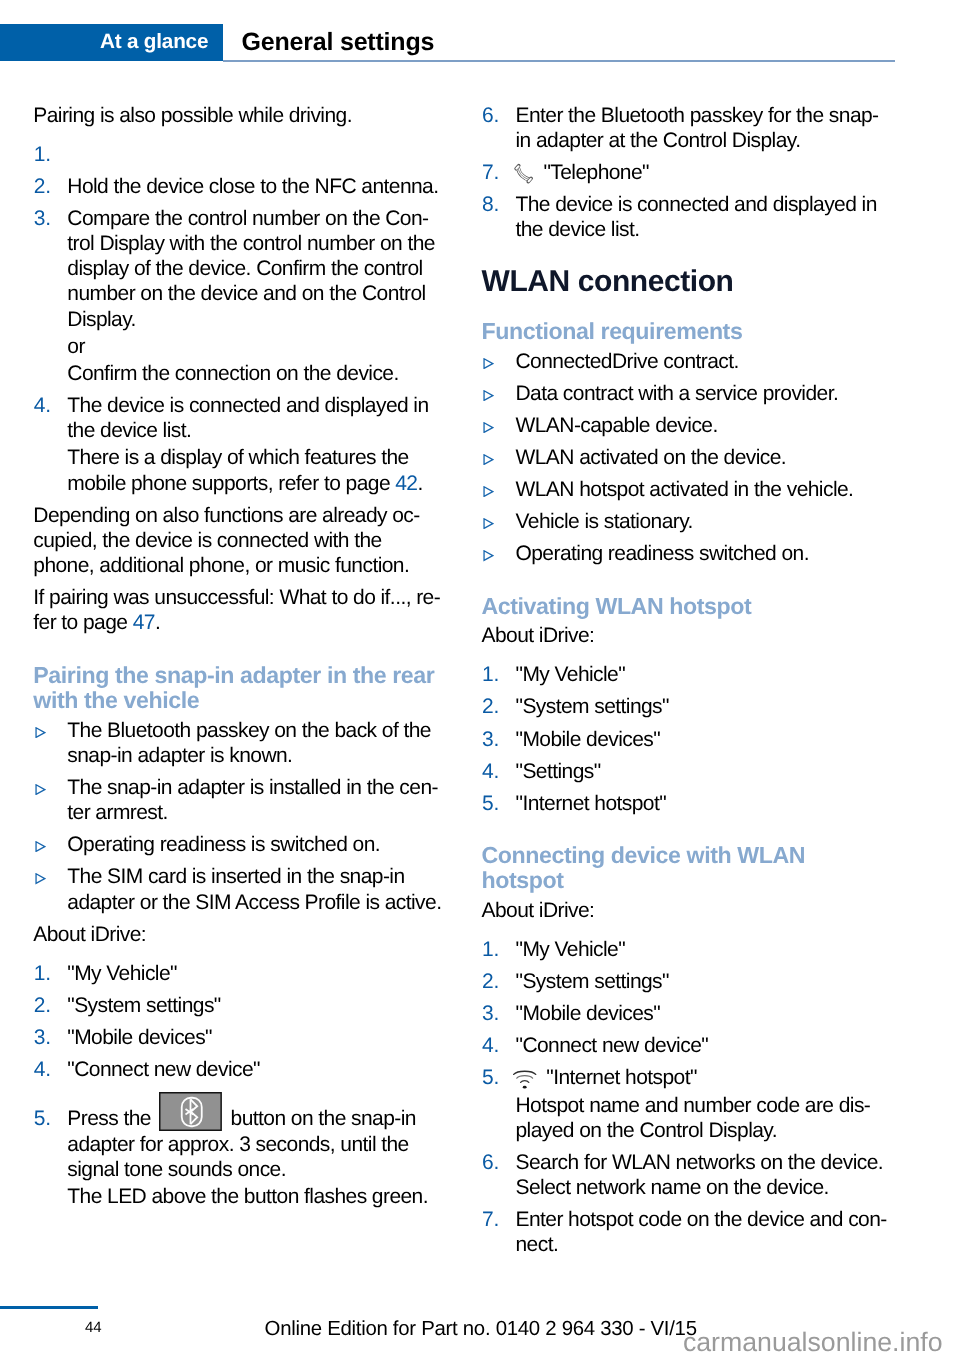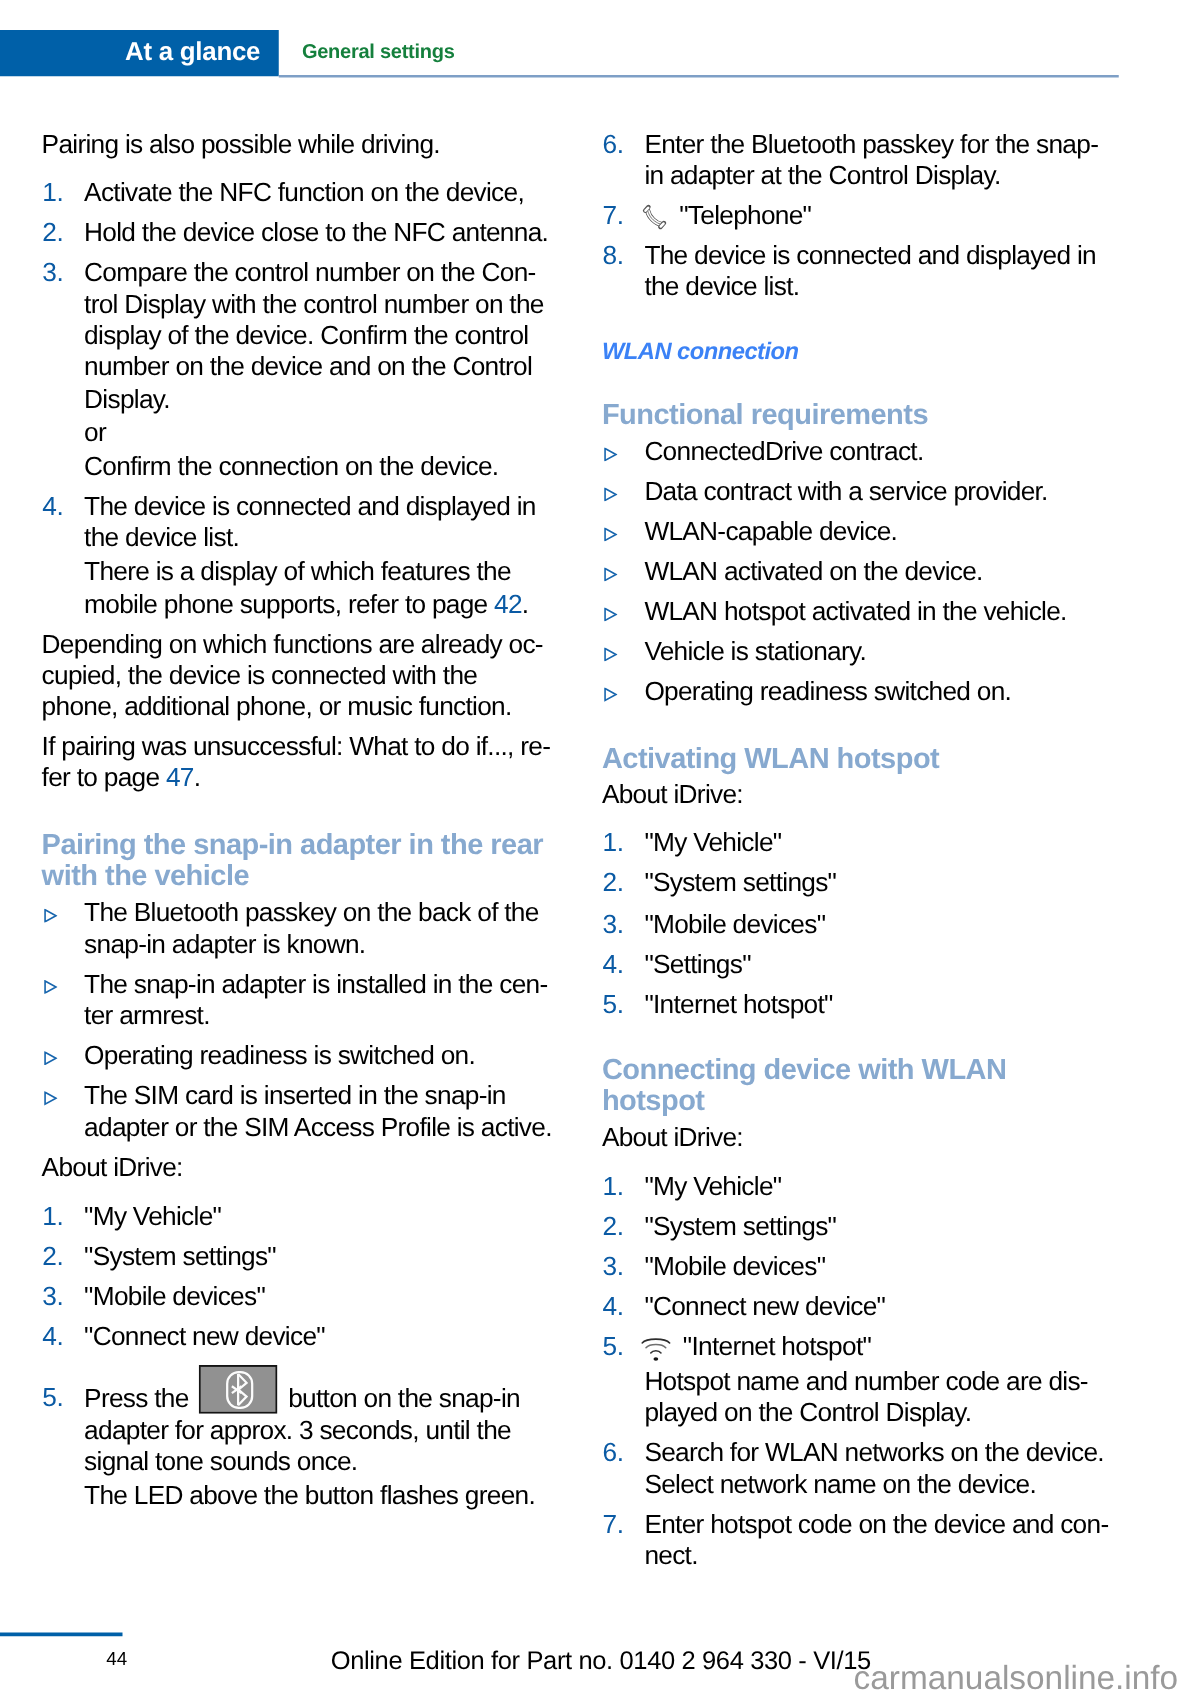--- a/index.html
+++ b/index.html
@@ -6,34 +6,34 @@
   body{width:960px;height:1362px;position:relative;
        font-family:"Liberation Sans",sans-serif;
        color:#000;overflow:hidden;
        -webkit-font-smoothing:antialiased;text-rendering:geometricPrecision;}
 
   
   .tabbar{position:absolute;left:0;top:24px;width:960px;height:37px;padding-left:38px;}
   .tab-active{position:absolute;left:0;top:0;width:223px;height:37px;background:#0060A8;
       color:#fff;font-weight:bold;font-size:20.7px;letter-spacing:-0.2px;
       line-height:36.2px;text-align:right;box-sizing:border-box;padding-right:14.8px;}
-  .tab-next{position:absolute;left:241.5px;top:0;height:37px;color:#15803d;
-      font-weight:bold;font-size:16px;letter-spacing:-0.2px;line-height:36.2px;}
+  .tab-next{position:absolute;left:241.5px;top:0;height:37px;color:#000000;
+      font-weight:bold;font-size:25px;letter-spacing:-0.2px;line-height:36.2px;}
   .tabrule{position:absolute;left:223px;top:60px;width:672px;height:2px;background:#7E9FC6;}
 
   
   .col{position:absolute;top:102.5px;width:436px;
        font-size:21px;line-height:25.2px;letter-spacing:-0.57px;}
   .col-left{left:33.3px;}
   .col-right{left:481.5px;}
 
   p{margin:0;}
   .para{margin:0 0 6.9px 0;}
-  .h2{color:#3b82f6;font-weight:bold;font-size:19px;line-height:25.5px;
-      letter-spacing:-0.42px;margin:26.5px 0 4.3px 0;font-style:italic;}
+  .h2{color:#0f172a;font-weight:bold;font-size:30px;line-height:25.5px;
+      letter-spacing:-0.42px;margin:26.5px 0 4.3px 0;}
   .h3{color:#87A9CF;font-weight:bold;font-size:23.2px;line-height:25.5px;
       letter-spacing:-0.42px;margin:26.9px 0 4.3px 0;}
 
   .h2 + .h3{margin-top:24.8px;}
   .lst{margin:0 0 6.9px 0;padding:0;list-style:none;}
   .para + .lst{margin-top:13.8px;}
   .li{position:relative;padding-left:34px;margin-bottom:6.9px;}
   .li:last-child{margin-bottom:0;}
   .mk{position:absolute;left:0.5px;top:0;color:#0A5AA4;letter-spacing:-0.2px;}
   .li-tall .mk{top:16.4px;}
@@ -66,26 +66,26 @@
 
 <div class="tabbar">
   <div class="tab-active">At a glance</div>
   <div class="tab-next">General settings</div>
 </div>
 <div class="tabrule"></div>
 
 <div class="col col-left" id="left-col">
     <p class="para"><span>Pairing is also possible while driving.</span></p>
     <ul class="lst">
-      <li class="li"><span class="mk">1.</span><span><span>Activate the NFC function on the device,</span><br></span></li>
+      <li class="li"><span class="mk">1.</span><span><br></span></li>
       <li class="li"><span class="mk">2.</span><span><span>Hold the device close to the NFC antenna.</span></span></li>
       <li class="li"><span class="mk">3.</span><span><span>Compare the control number on the Con-</span><br><span>trol Display with the control number on the</span><br><span>display of the device. Confirm the control</span><br><span>number on the device and on the Control</span><br><span>Display.</span></span><div class="sub"><span>or</span></div><div class="sub"><span>Confirm the connection on the device.</span></div></li>
       <li class="li"><span class="mk">4.</span><span><span>The device is connected and displayed in</span><br><span>the device list.</span></span><div class="sub"><span>There is a display of which features the</span><br><span>mobile phone supports, refer to page </span><span class="lnk">42</span><span>.</span></div></li>
     </ul>
-    <p class="para"><span>Depending on which functions are already oc-</span><br><span>cupied, the device is connected with the</span><br><span>phone, additional phone, or music function.</span></p>
+    <p class="para"><span>Depending on also functions are already oc-</span><br><span>cupied, the device is connected with the</span><br><span>phone, additional phone, or music function.</span></p>
     <p class="para"><span>If pairing was unsuccessful: What to do if..., re-</span><br><span>fer to page </span><span class="lnk">47</span><span>.</span></p>
     <p class="h3"><span>Pairing the snap-in adapter in the rear</span><br><span>with the vehicle</span></p>
     <ul class="lst">
       <li class="li"><span class="bul">
           <svg viewBox="0 0 22 22.4" width="11" height="11.2">
             <path d="M2.1 1.6 L19.6 11.2 L2.1 20.8 Z" fill="none" stroke="#1866AE" stroke-width="2.6" stroke-linejoin="miter"></path>
           </svg>
         </span><span><span>The Bluetooth passkey on the back of the</span><br><span>snap-in adapter is known.</span></span></li>
       <li class="li"><span class="bul">
           <svg viewBox="0 0 22 22.4" width="11" height="11.2">

